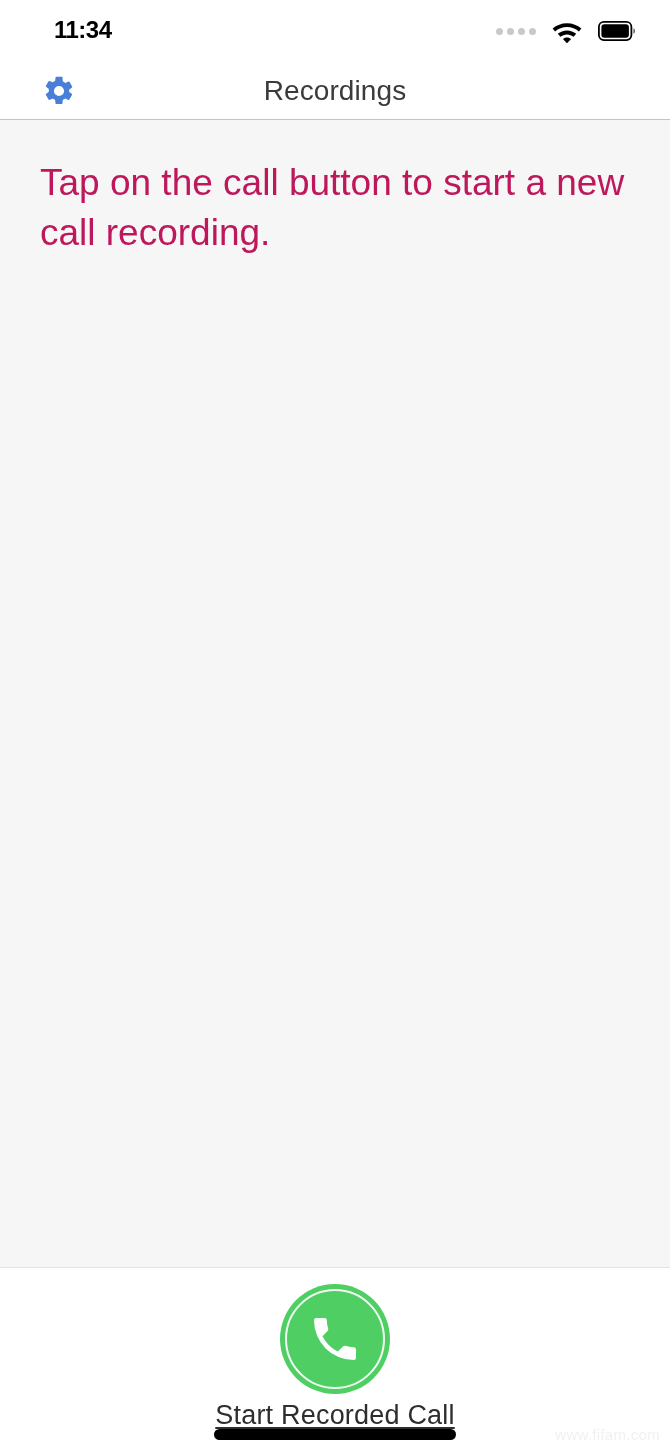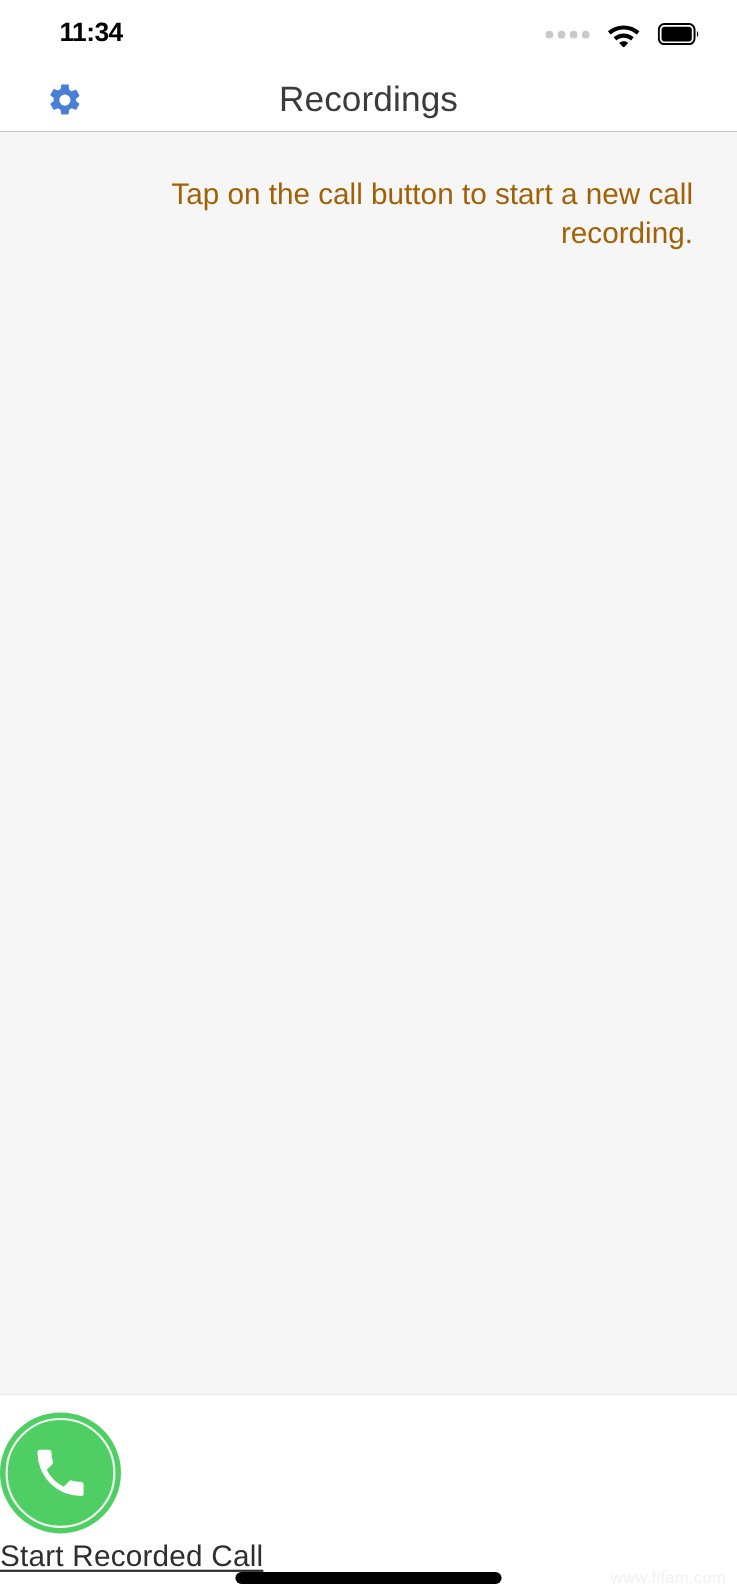--- a/index.html
+++ b/index.html
@@ -86,50 +86,51 @@
     display: flex;
     align-items: center;
     justify-content: center;
     cursor: pointer;
   }
   .gear-button svg { width: 34px; height: 34px; display: block; }
 
   .nav-title {
     width: 100%;
     text-align: center;
-    font-size: 32px;
+    font-size: 28px;
     color: #3b3b3b;
     font-weight: normal;
     letter-spacing: 0.1px;
   }
 
   
   .content {
     flex: 1 1 auto;
     background: #f6f6f6;
     position: relative;
     border-bottom: 1px solid #e3e3e3;
   }
 
   .empty-message {
     padding: 38px 40px 0 40px;
-    text-align: right;
-    font-size: 27px;
+    text-align: left;
+    font-size: 37px;
     line-height: 1.35;
-    color: #a16207;
+    color: #be185d;
   }
 
   
   .bottom-bar {
     flex: 0 0 182px;
     height: 182px;
     background: #ffffff;
     position: relative;
     display: flex;
     flex-direction: column;
+    align-items: center;
   }
 
   .call-button {
     position: relative;
     margin-top: 16px;
     width: 110px;
     height: 110px;
     border-radius: 50%;
     background: #4fcf63;
     display: flex;

